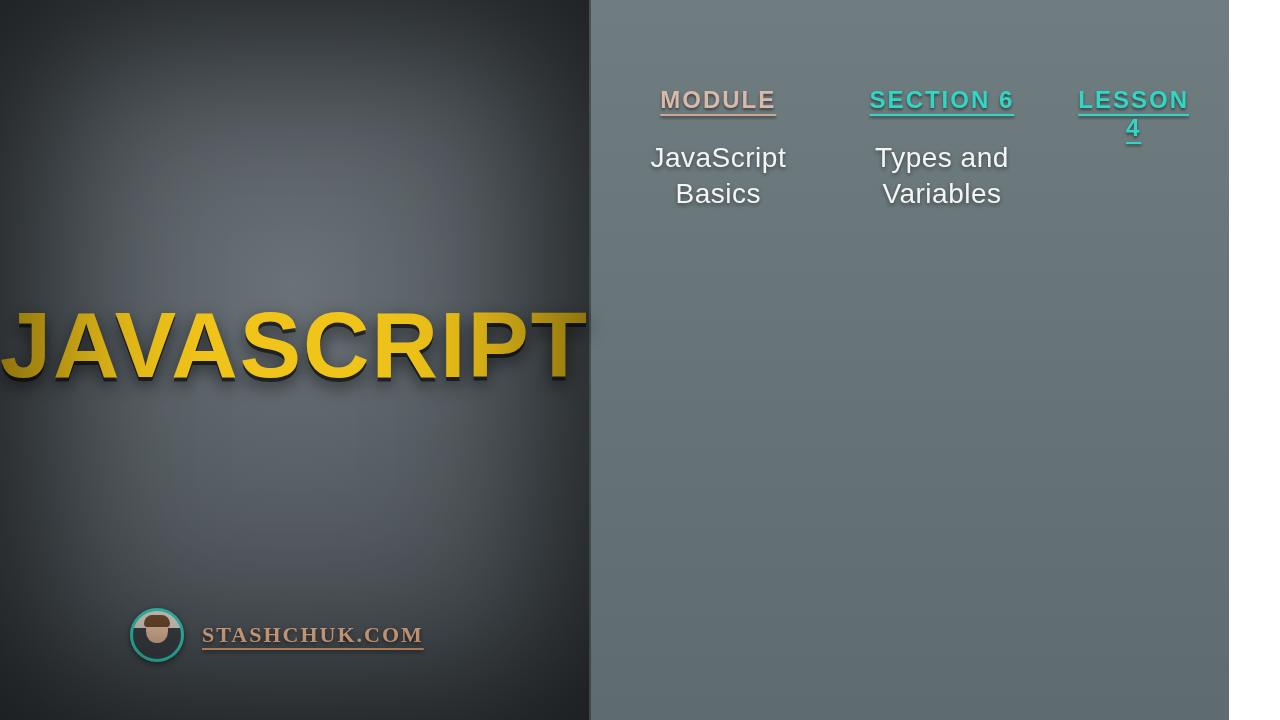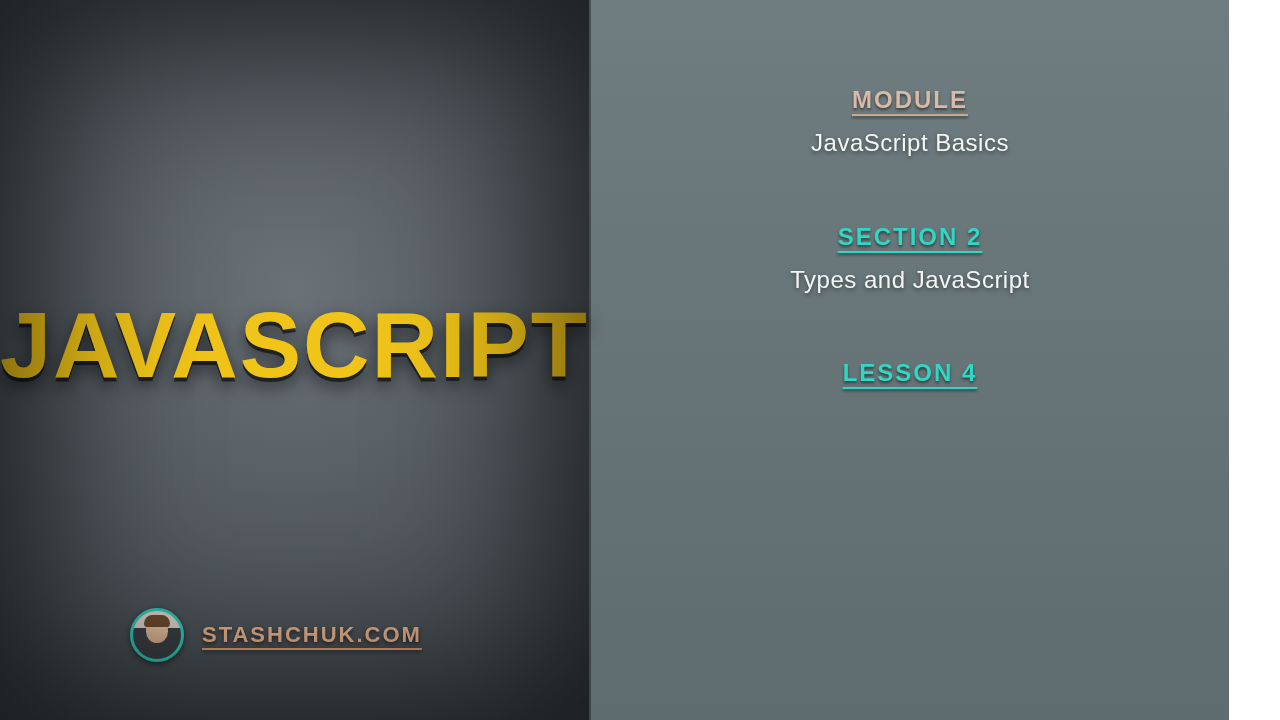--- a/index.html
+++ b/index.html
@@ -66,49 +66,51 @@
     width:26px; height:12px; border-radius:14px 14px 6px 6px;
     background:#6b4a2e;
   }
   .site {
     font-size: 22px; font-weight: 800; letter-spacing: 2px;
     color: #e6b089;
     text-decoration: underline;
     text-decoration-color: #d89a6e;
     text-underline-offset: 6px;
     text-shadow: 0 2px 4px rgba(0,0,0,0.6);
+    font-family: Liberation Serif, serif;
   }
 
   
   .right {
     width: 640px; height: 100%;
     background:
       linear-gradient(180deg, #6f7d80 0%, #5f6c6f 100%);
     border-left: 2px solid rgba(0,0,0,0.35);
-    display: flex; flex-direction: column; align-items: center;
+    display: flex; flex-direction: row; 
     padding: 86px 40px 60px;
-    gap: 64px;
+    gap: 37px;
     color: #fff;
   }
   .block { text-align: center; }
   .label {
     display: inline-block;
     font-size: 24px; font-weight: 800; letter-spacing: 2px;
     text-decoration: underline; text-underline-offset: 6px;
     text-shadow: 0 2px 3px rgba(0,0,0,0.5);
     margin-bottom: 14px;
   }
   .label.module  { color: #d9b9a7; text-decoration-color:#caa890; }
   .label.section { color: #2fd7c4; text-decoration-color:#2fd7c4; }
   .label.lesson  { color: #2fd7c4; text-decoration-color:#2fd7c4; }
   .value {
-    font-size: 24px; font-weight: 400; letter-spacing: 0.5px; line-height: 1.28;
+    font-size: 28px; font-weight: 400; letter-spacing: 0.5px; line-height: 1.28;
     color: #f4f6f6;
     text-shadow: 0 2px 4px rgba(0,0,0,0.45);
     max-width: 520px;
+    margin-top: 12px;
   }
 </style>
 </head>
 <body>
 
 <div class="stage">
   <div class="left dots">
     <h1 class="title">
       <span class="line">JAVASCRIPT</span>
     </h1>
@@ -119,20 +121,20 @@
       </a>
     </div>
   </div>
 
   <div class="right dots">
     <div class="block">
       <div class="label module">MODULE</div>
       <div class="value">JavaScript Basics</div>
     </div>
     <div class="block">
-      <div class="label section">SECTION 2</div>
-      <div class="value">Types and JavaScript</div>
+      <div class="label section">SECTION 6</div>
+      <div class="value">Types and Variables</div>
     </div>
     <div class="block">
       <div class="label lesson">LESSON 4</div>
     </div>
   </div>
 </div>
 
 </body></html>

